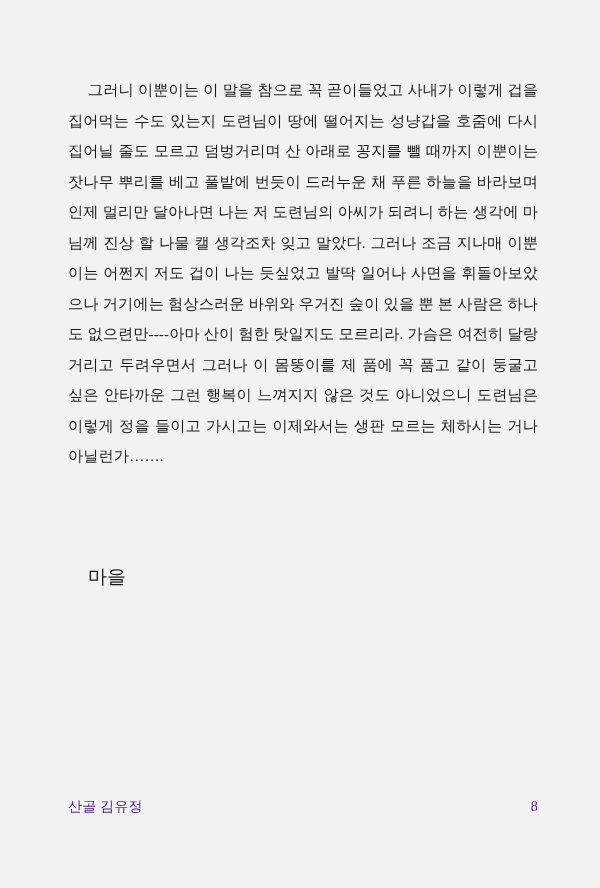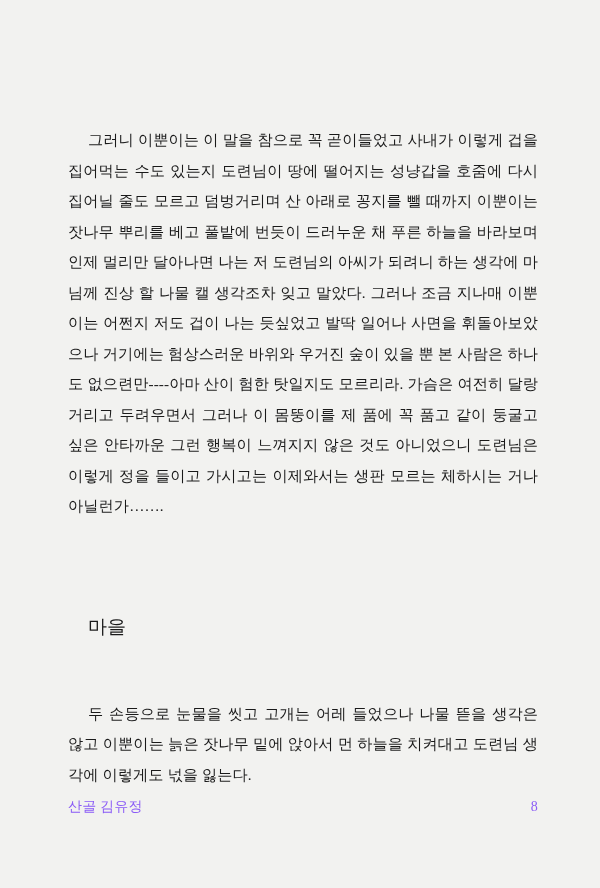--- a/index.html
+++ b/index.html
@@ -12,21 +12,21 @@
     background: #f2f2f0;
     font-family: "Liberation Serif", serif;
     color: #1a1a1a;
     overflow: hidden;
   }
   .page {
     position: relative;
     width: 600px;
     height: 888px;
     box-sizing: border-box;
-    padding: 110px 62px 0 68px;
+    padding: 60px 62px 0 68px;
   }
   .body-text {
     font-size: 15.2px;
     line-height: 30.5px;
     text-align: justify;
     text-justify: inter-character;
     letter-spacing: 0.1px;
     word-break: break-all;
     text-indent: 20px;
   }
@@ -44,21 +44,21 @@
   }
   .footer {
     position: absolute;
     left: 68px;
     right: 62px;
     bottom: 72px;
     display: flex;
     align-items: baseline;
     justify-content: space-between;
     font-size: 14px;
-    color: #8b5cf6;
+    color: #4c1d95;
     letter-spacing: 0.2px;
   }
   .footer-title {
     white-space: nowrap;
   }
   .footer-page {
     white-space: nowrap;
   }
 </style>
 </head>
@@ -67,20 +67,19 @@
 <div class="page">
 
   <p class="body-text">그러니 이뿐이는 이 말을 참으로 꼭 곧이들었고 사내가 이렇게 겁을 집어먹는 수도 있는지 도련님이 땅에 떨어지는 성냥갑을 호줌에 다시 집어닐 줄도 모르고 덤벙거리며 산 아래로 꽁지를 뺄 때까지 이뿐이는 잣나무 뿌리를 베고 풀밭에 번듯이 드러누운 채 푸른 하늘을 바라보며 인제 멀리만 달아나면 나는 저 도련님의 아씨가 되려니 하는 생각에 마님께 진상 할 나물 캘 생각조차 잊고 말았다. 그러나 조금 지나매 이뿐이는 어쩐지 저도 겁이 나는 듯싶었고 발딱 일어나 사면을 휘돌아보았으나 거기에는 험상스러운 바위와 우거진 숲이 있을 뿐 본 사람은 하나도 없으련만----아마 산이 험한 탓일지도 모르리라. 가슴은 여전히 달랑거리고 두려우면서 그러나 이 몸뚱이를 제 품에 꼭 품고 같이 둥굴고 싶은 안타까운 그런 행복이 느껴지지 않은 것도 아니었으니 도련님은 이렇게 정을 들이고 가시고는 이제와서는 생판 모르는 체하시는 거나 아닐런가…….</p>
 
   <div class="para-spacer-large"></div>
 
   <p class="section-heading">마을</p>
 
   <div class="para-spacer-small"></div>
 
-  <p class="body-text">두 손등으로 눈물을 씻고 고개는 어레 들었으나 나물 뜯을 생각은 않고 이뿐이는 늙은 잣나무 밑에 앉아서 먼 하늘을 치켜대고 도련님 생각에 이렇게도 넋을 잃는다.</p>
 
   <div class="footer">
     <span class="footer-title">산골 김유정</span>
     <span class="footer-page">8</span>
   </div>
 
 </div>
 
 </body></html>

